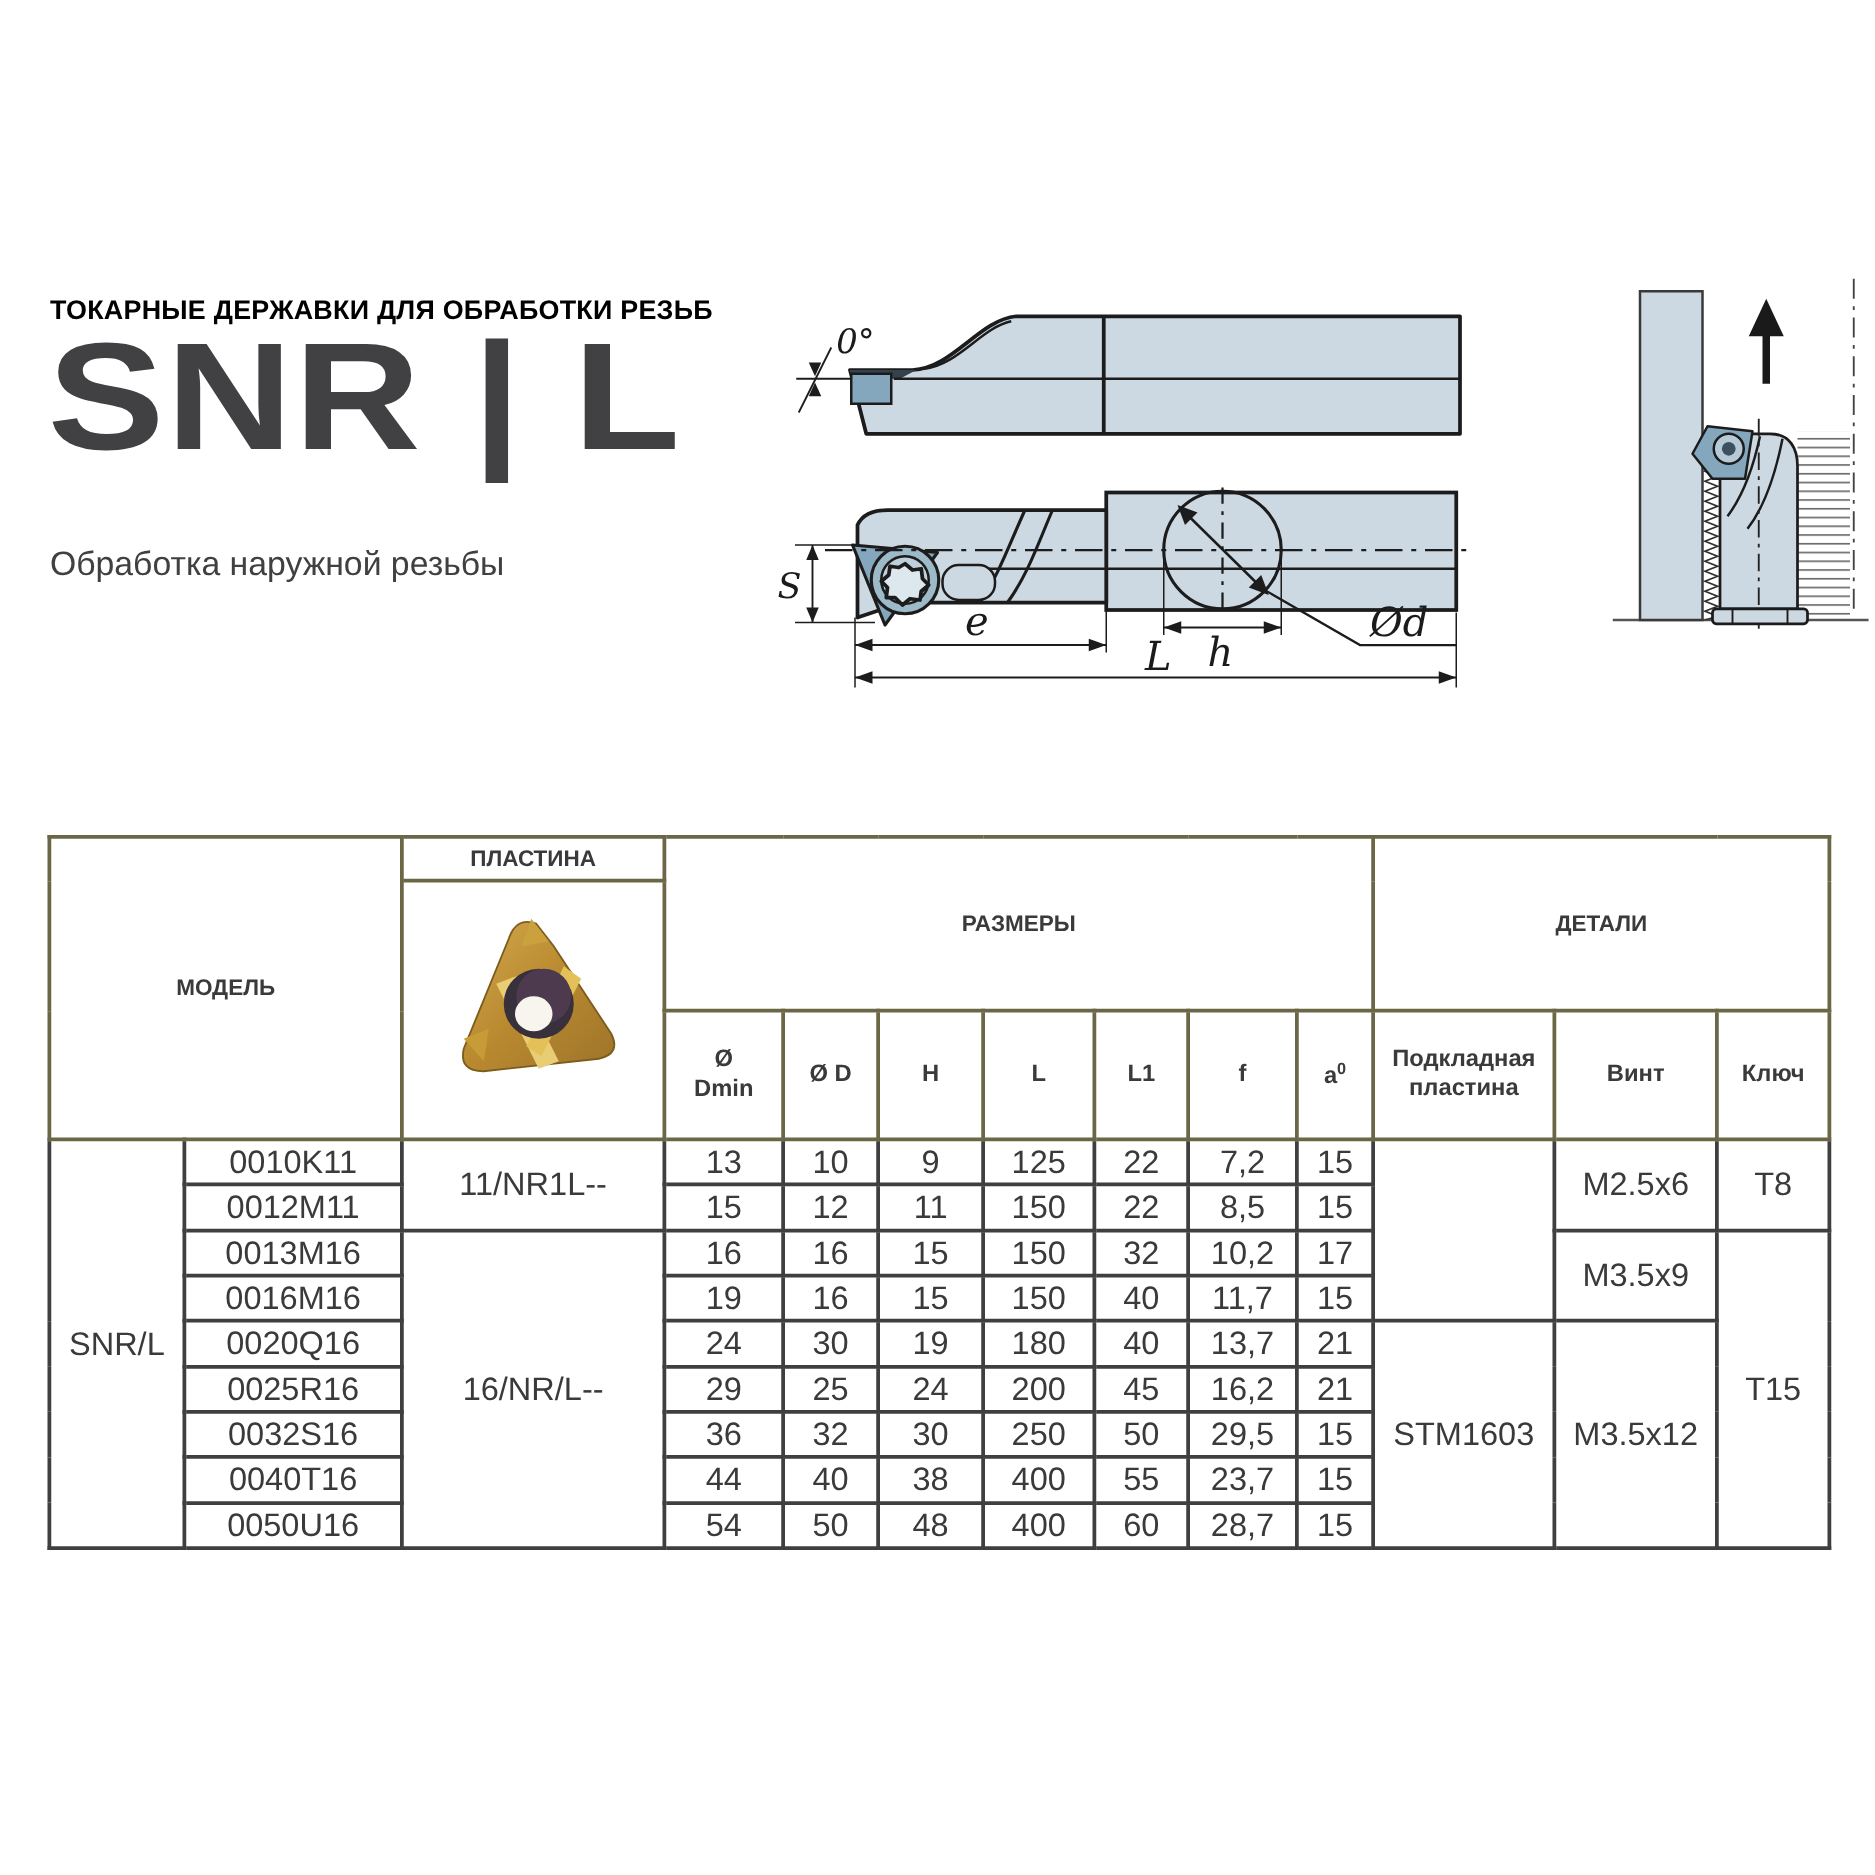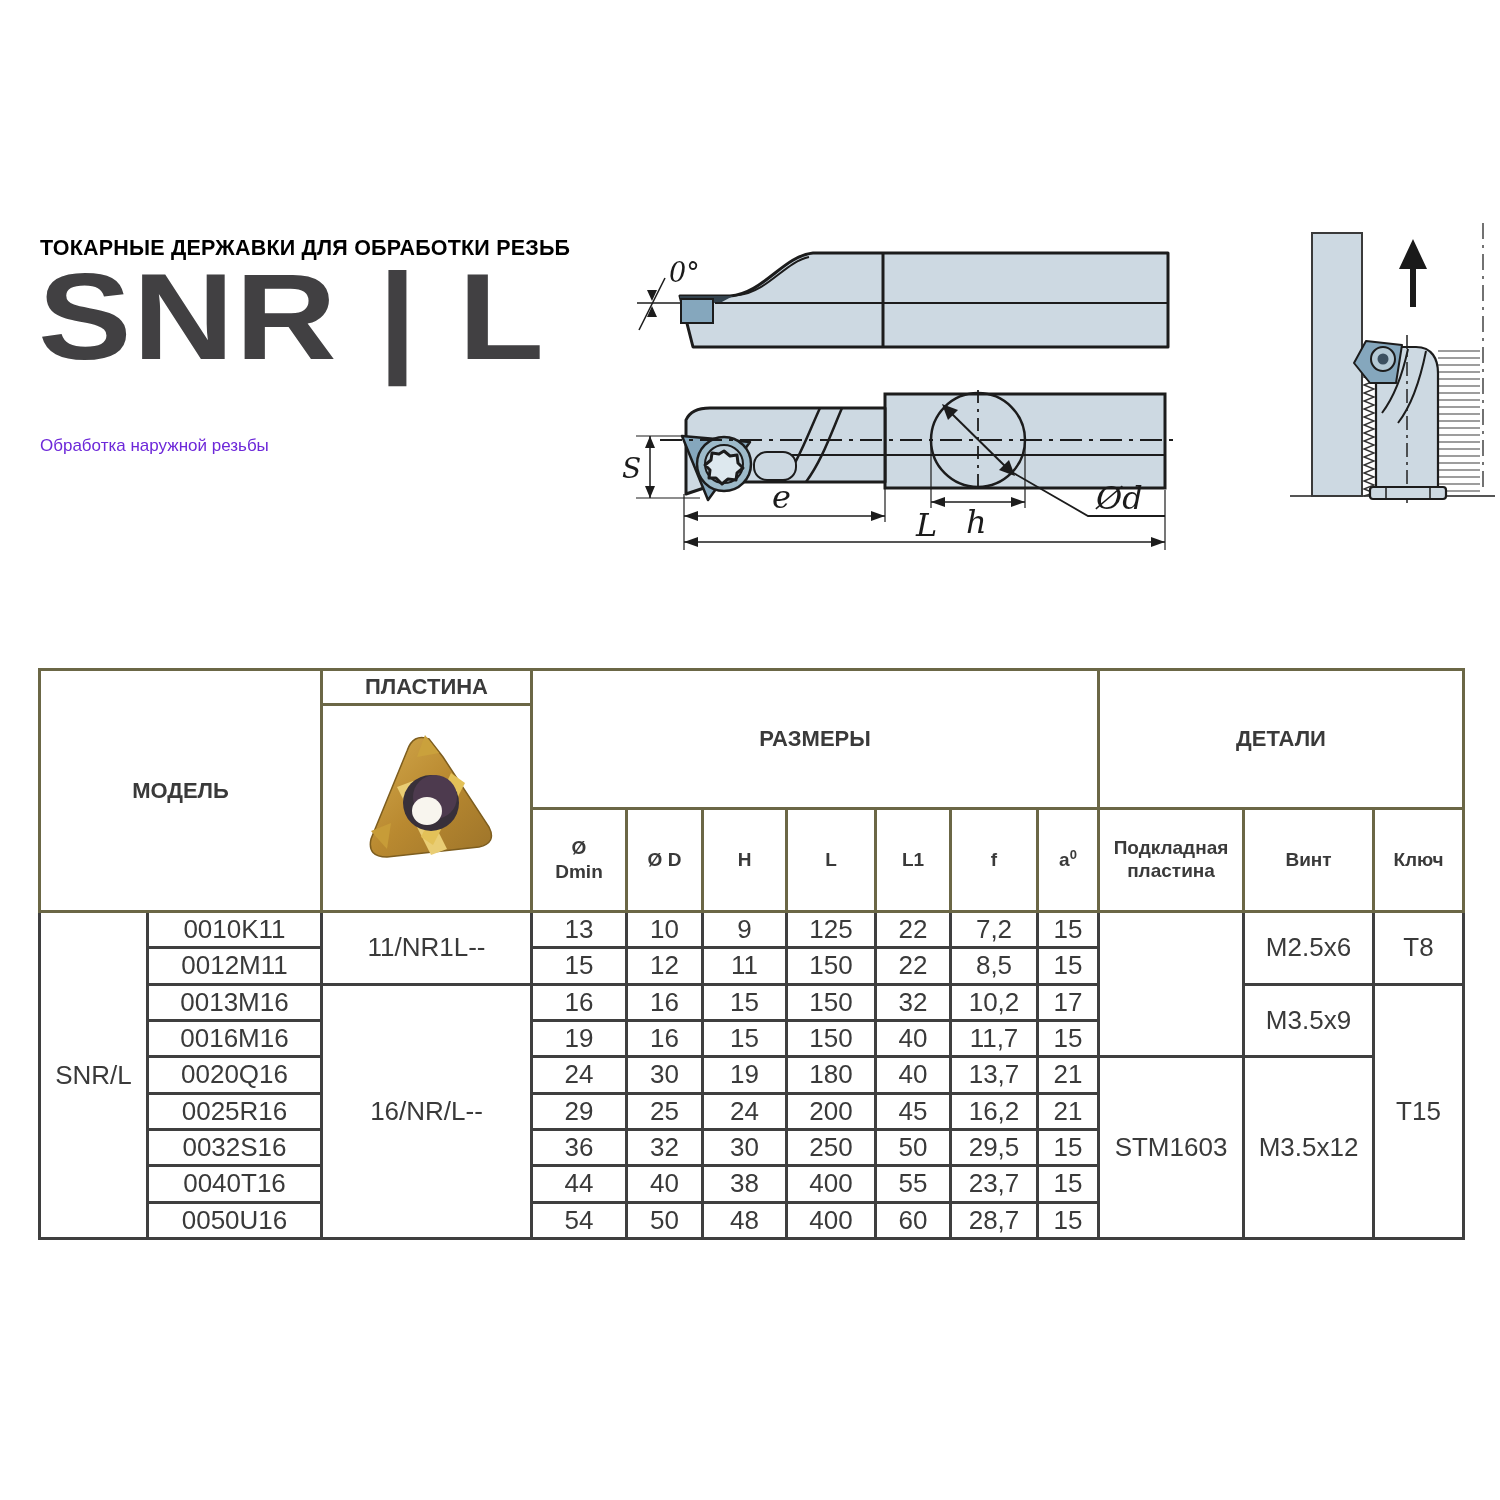--- a/index.html
+++ b/index.html
@@ -10,36 +10,36 @@
   .abs{position:absolute;}
   
   .eyebrow{
     left:40px;top:236px;font-size:21.5px;font-weight:bold;color:#000000;
     letter-spacing:.2px;white-space:nowrap;
   }
   .title{
     left:38px;top:256px;font-size:122px;line-height:1;font-weight:bold;color:#414042;
     transform:scaleX(1.15);transform-origin:left top;letter-spacing:1px;white-space:nowrap;
   }
-  .subtitle{left:40px;top:436px;font-size:17px;color:#6d28d9;white-space:nowrap;}
+  .subtitle{left:40px;top:436px;font-size:27px;color:#404040;white-space:nowrap;}
   
   .draw{position:absolute;}
   .dimtext{font-family:"DejaVu Serif",serif;font-style:italic;fill:#1b1b1b;}
   
   table.spec{
     position:absolute;left:38px;top:668px;width:1424px;height:572px;
     border-collapse:collapse;table-layout:fixed;color:#3a3a3a;background:#fff;
   }
   table.spec th{border:3px solid #6b6746;font-weight:bold;text-align:center;vertical-align:middle;padding:0;}
   table.spec td{border:3px solid #3f3f3f;text-align:center;vertical-align:middle;font-size:26px;padding:0;}
   tr.hrow1{height:35px;}
   tr.hrow2{height:104px;}
   tr.hrow3{height:103px;}
   tbody tr{height:36px;}
-  th.bigh{font-size:22px;color:#3a3a3a;}
+  th.bigh{font-size:18px;color:#3a3a3a;}
   th.sub{font-size:19px;line-height:1.25;}
   th.sub sup{font-size:13px;}
   th.detail-sub{font-weight:600;font-size:19px;line-height:1.2;padding:0 6px;}
   td.series-cell{font-size:27px;}
   td.merge-cell{font-size:27px;}
   .photo-wrap{display:flex;align-items:center;justify-content:center;height:100%;}
 </style>
 </head>
 <body>
 

